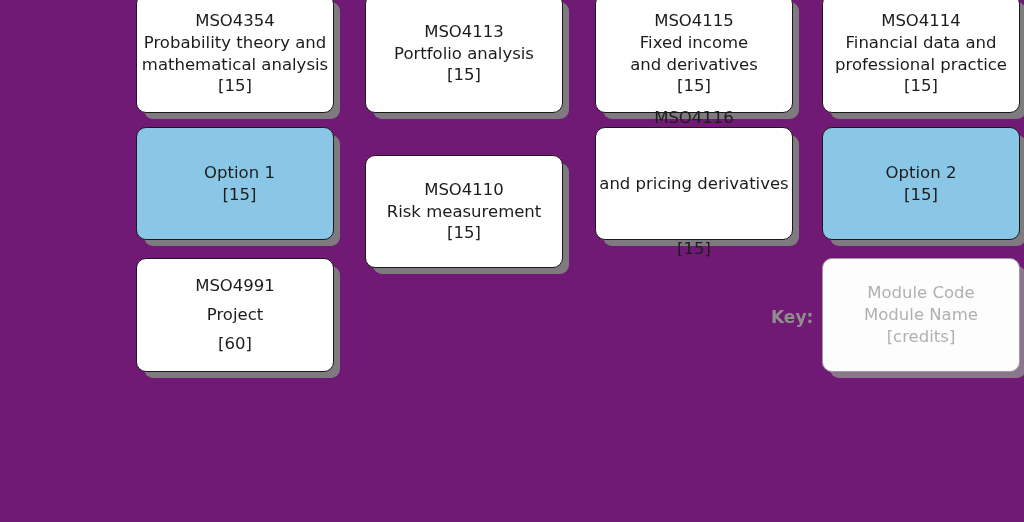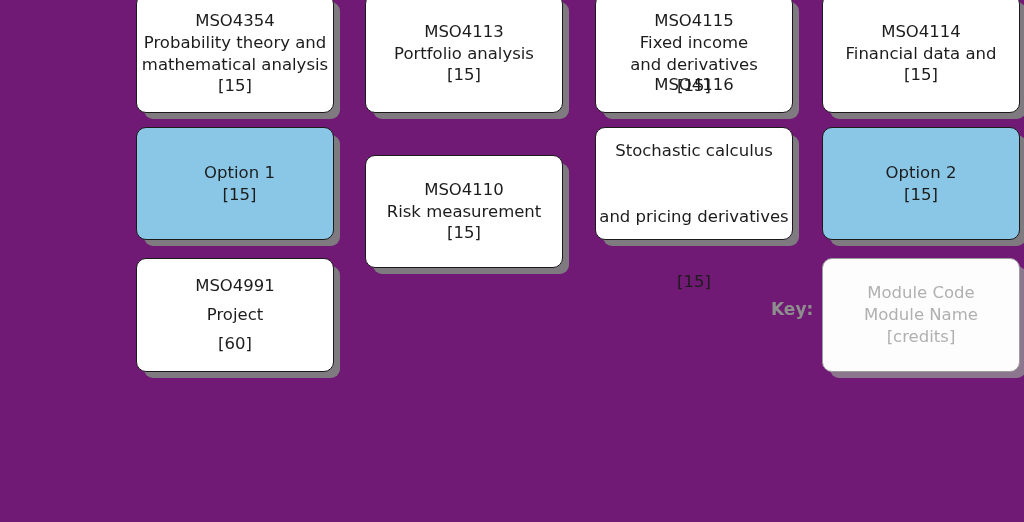--- a/index.html
+++ b/index.html
@@ -59,20 +59,21 @@
     white-space: nowrap;
   }
 
   .key-label {
     position: absolute;
     color: #8e8e8e;
     font-weight: bold;
     font-size: 17px;
     letter-spacing: 0px;
     user-select: none;
+    margin-top: 8px;
   }
 
   
   #c-r1-1 { left: 136px; top: -6px;  width: 198px; height: 119px; }
   #c-r1-2 { left: 365px; top: -6px;  width: 198px; height: 119px; }
   #c-r1-3 { left: 595px; top: -6px;  width: 198px; height: 119px; }
   #c-r1-4 { left: 822px; top: -6px;  width: 198px; height: 119px; }
 
   #c-r2-1 { left: 136px; top: 127px; width: 198px; height: 113px; padding-left: 17px; }
   #c-r2-2 { left: 365px; top: 127px; width: 198px; height: 113px; margin-top: 28px; }
@@ -105,37 +106,37 @@
   <div class="card" id="c-r1-3">
     <span class="line">MSO4115</span>
     <span class="line">Fixed income</span>
     <span class="line">and derivatives</span>
     <span class="line">[15]</span>
   </div>
 
   <div class="card" id="c-r1-4">
     <span class="line">MSO4114</span>
     <span class="line">Financial data and</span>
+    <span class="line">professional practice</span>
     <span class="line">[15]</span>
   </div>
 
   <div class="card blue" id="c-r2-1">
     <span class="line">Option 1</span>
     <span class="line">[15]</span>
   </div>
 
   <div class="card" id="c-r2-2">
     <span class="line">MSO4110</span>
     <span class="line">Risk measurement</span>
     <span class="line">[15]</span>
   </div>
 
   <div class="card" id="c-r2-3">
     <span class="line">MSO4116</span>
-    <span class="line">Stochastic calculus</span>
     <span class="line">and pricing derivatives</span>
     <span class="line">[15]</span>
   </div>
 
   <div class="card blue" id="c-r2-4">
     <span class="line">Option 2</span>
     <span class="line">[15]</span>
   </div>
 
   <div class="card" id="c-r3-1">

